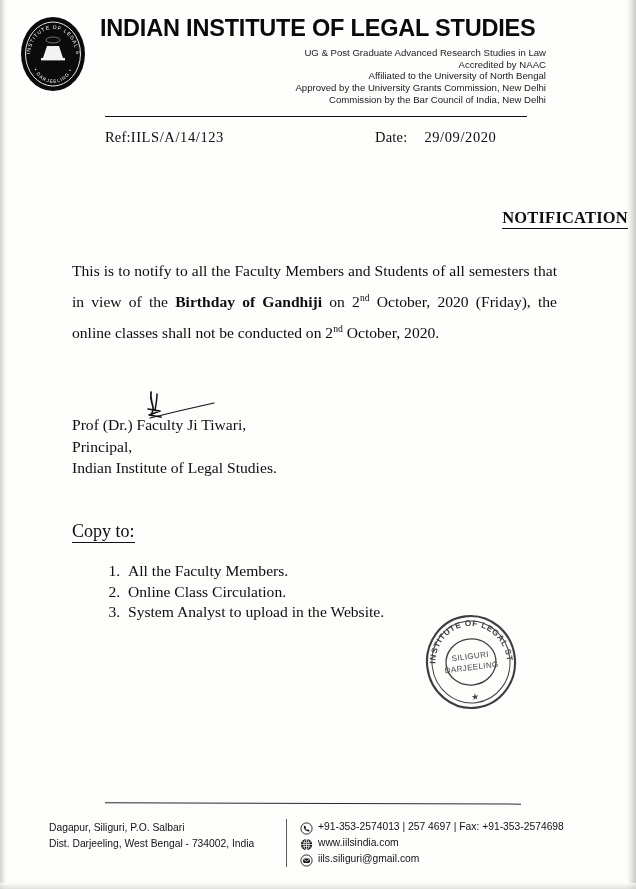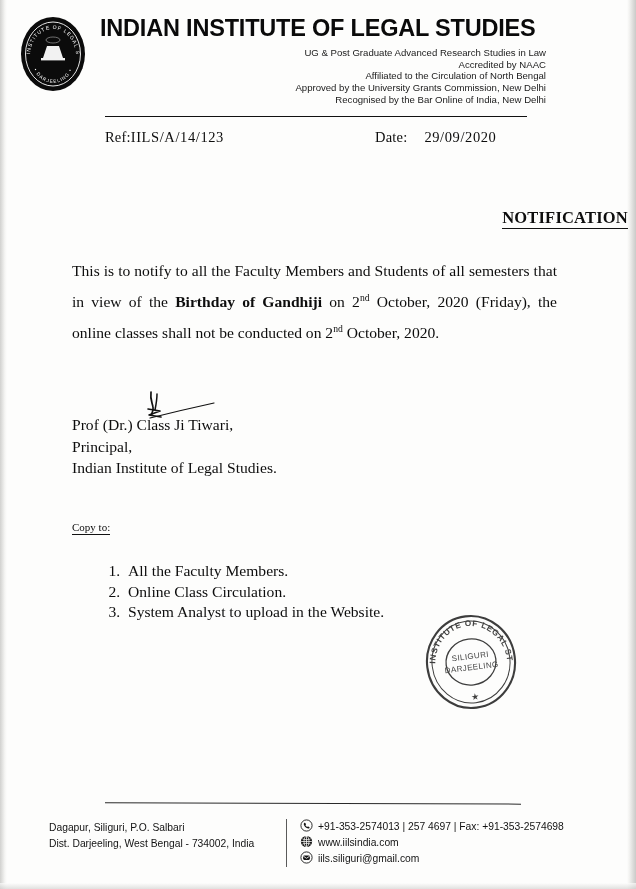--- a/index.html
+++ b/index.html
@@ -153,21 +153,21 @@
     width: 400px;
     font-size: 15.6px;
     line-height: 21.5px;
   }
 
   
   .copyto-head {
     position: absolute;
     left: 72px;
     top: 521px;
-    font-size: 11px;
+    font-size: 18px;
   }
   .copyto-head span {
     border-bottom: 1.2px solid #111;
     padding-bottom: 1px;
   }
   .copyto-list {
     position: absolute;
     left: 88px;
     top: 553px;
     width: 430px;
@@ -221,21 +221,21 @@
     left: 300px;
     top: 819px;
     width: 300px;
     font-family: "Liberation Sans", sans-serif;
     font-size: 10.3px;
     line-height: 16px;
     color: #131313;
   }
   .foot-row {
     display: flex;
-    align-items: flex-start;
+    align-items: flex-end;
     height: 16px;
   }
   .foot-row .ficon {
     width: 13px;
     height: 13px;
     margin-right: 5px;
     flex: 0 0 13px;
     display: block;
   }
 </style>
@@ -262,23 +262,23 @@
     <path d="M 24,44 L 28,32 L 40,32 L 44,44 Z" fill="#f2f2f2"></path>
     <rect x="22" y="44" width="24" height="2.4" fill="#f2f2f2"></rect>
     <ellipse cx="34" cy="26" rx="7" ry="3" fill="none" stroke="#9a9a9a" stroke-width="0.7"></ellipse>
   </svg>
 
   <div class="org-name">INDIAN INSTITUTE OF LEGAL STUDIES</div>
 
   <div class="subheader">
     <div>UG &amp; Post Graduate Advanced Research Studies in Law</div>
     <div>Accredited by NAAC</div>
-    <div>Affiliated to the Circulation of North Bengal</div>
+    <div>Affiliated to the University of North Bengal</div>
     <div>Approved by the University Grants Commission, New Delhi</div>
-    <div>Recognised by the Bar Online of India, New Delhi</div>
+    <div>Commission by the Bar Council of India, New Delhi</div>
   </div>
 
   <div class="rule-head"></div>
 
   <div class="refline">
     <span class="lbl">Ref:</span><span class="ref-val">IILS/A/14/123</span>
     <span class="date-grp">
       <span class="lbl">Date:</span><span class="date-val">29/09/2020</span>
     </span>
   </div>
@@ -290,21 +290,21 @@
   <div class="body-text" id="body-text"><span>This is to notify to all the Faculty Members and Students of all semesters that in view of the </span><b>Birthday of Gandhiji</b><span> on 2</span><sup>nd</sup><span> October, 2020 (Friday), the online classes shall not be conducted on 2</span><sup>nd</sup><span> October, 2020.</span></div>
 
   <svg class="sig-mark" viewBox="0 0 96 42">
     <path d="M 15,4 C 14,11 16,14 17,19 C 18,23 16,25 15,27" fill="none" stroke="#111" stroke-width="1.7" stroke-linecap="round"></path>
     <path d="M 21,6 C 21,12 20,17 19,22" fill="none" stroke="#111" stroke-width="1.5" stroke-linecap="round"></path>
     <path d="M 12,21 L 24,23 L 13,27 L 25,29" fill="none" stroke="#111" stroke-width="1.6" stroke-linejoin="round" stroke-linecap="round"></path>
     <path d="M 14,30 C 22,28 46,22 78,15" fill="none" stroke="#111" stroke-width="1.2" stroke-linecap="round"></path>
   </svg>
 
   <div class="signoff">
-    <div>Prof (Dr.) Class Ji Tiwari,</div>
+    <div>Prof (Dr.) Faculty Ji Tiwari,</div>
     <div>Principal,</div>
     <div>Indian Institute of Legal Studies.</div>
   </div>
 
   <div class="copyto-head">
     <span>Copy to:</span>
   </div>
   <ol class="copyto-list">
     <li>All the Faculty Members.</li>
     <li>Online Class Circulation.</li>

